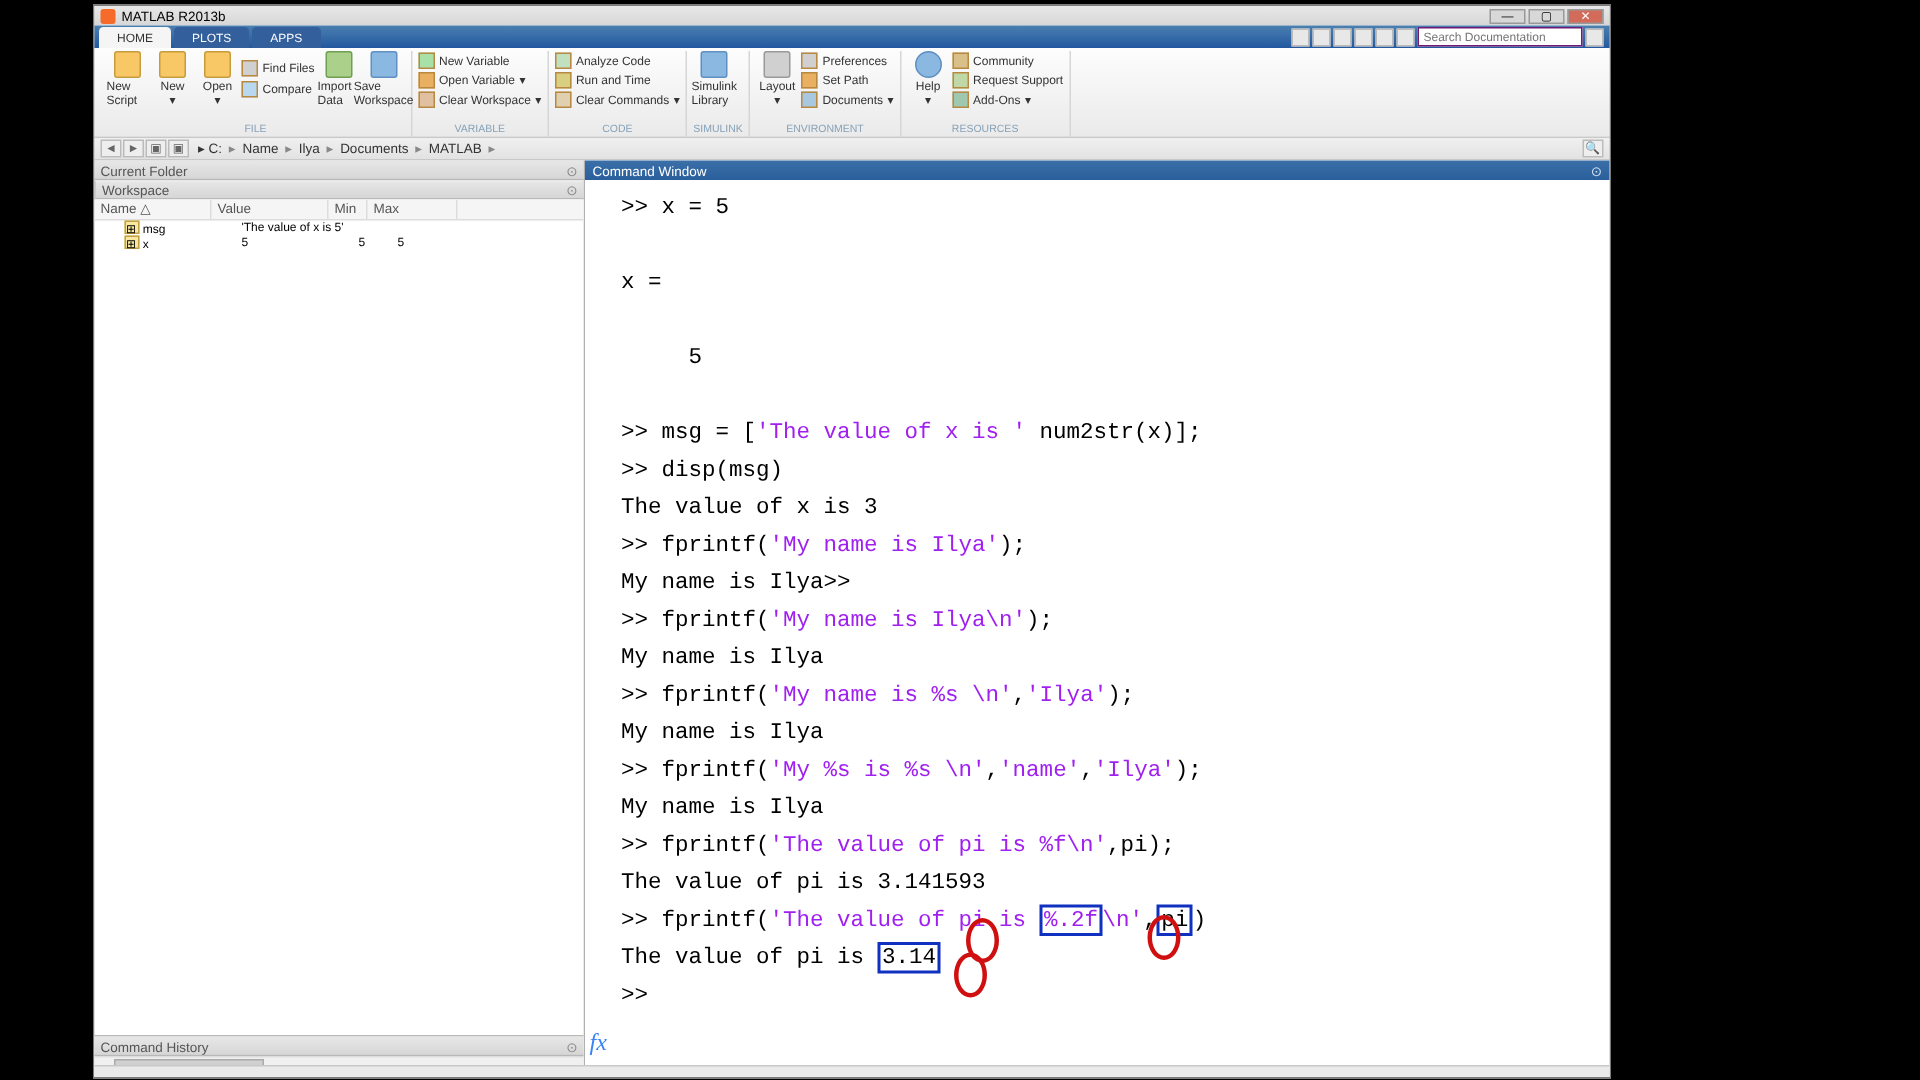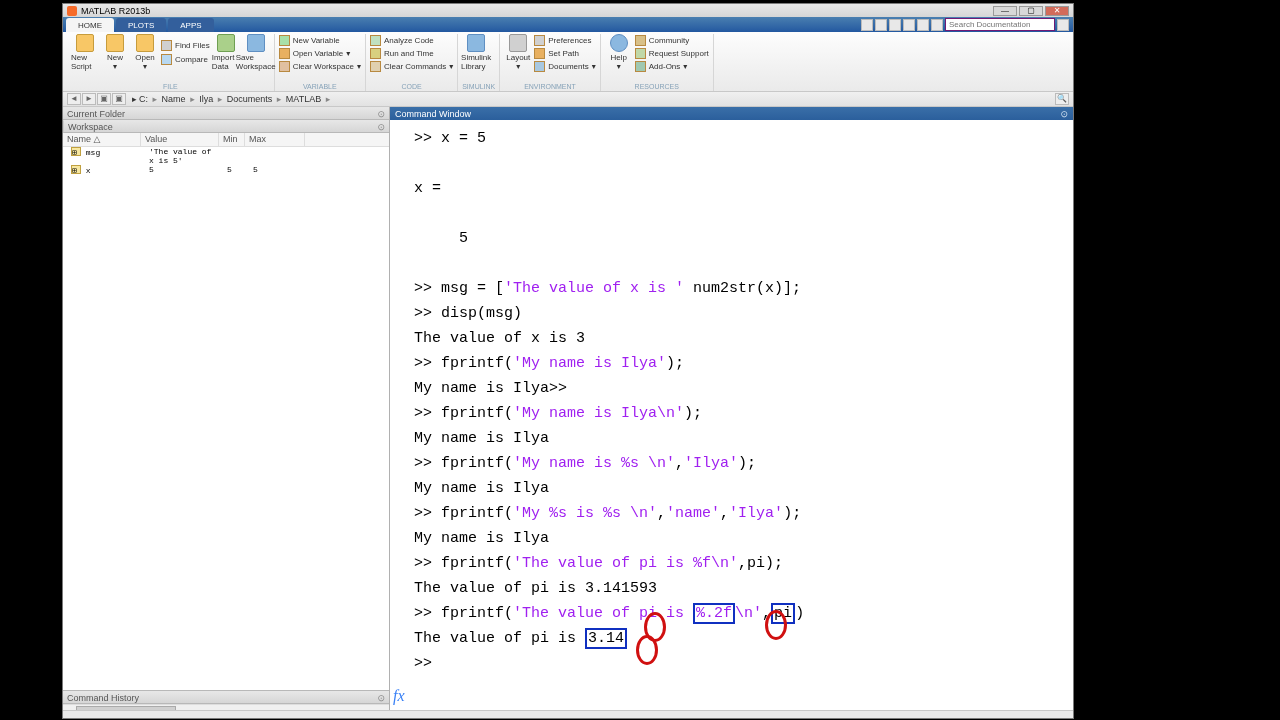--- a/index.html
+++ b/index.html
@@ -33,21 +33,21 @@
 .pathcrumb { color: #333; }
 .pathcrumb .sep { color: #888; margin: 0 2px; }
 .pathbar .right-icons { margin-left:auto; display:flex; gap:2px;}
 .main-area { position: absolute; top: 103px; bottom: 0; left: 0; right: 0; display: flex; }
 .left-col { width: 327px; display: flex; flex-direction: column; border-right: 1px solid #b0b0b0; }
 .panel-header { height: 13px; background: linear-gradient(#e6e6e6,#d6d6d6); border-bottom: 1px solid #b8b8b8; border-top: 1px solid #e6e6e6; font-size: 9px; padding: 0 4px; display: flex; align-items: center; color: #555; }
 .panel-header .odot { margin-left:auto; font-size:9px; color:#888; }
 .ws-panel { flex: 1; background: #fff; overflow: hidden; position:relative; }
 .ws-header { display: flex; height: 14px; background: #f5f5f5; border-bottom: 1px solid #ddd; font-size: 9px; color: #555; }
 .ws-header div { border-right: 1px solid #ddd; padding: 1px 4px; }
-.ws-row { display: flex; font-size: 8px; padding: 0px 4px; font-family: Liberation Mono, monospace; }
+.ws-row { display: flex; font-size: 8px; padding: 0px 16px; }
 .ws-row div { padding: 0 4px; }
 .col-name { width: 78px; } .col-val { width: 78px; } .col-min { width: 26px; } .col-max { width: 60px; }
 .ch-panel { height: 28px; border-top: 1px solid #b8b8b8; background:#fff; }
 .ch-scroll { height:14px; background:#f0f0f0; border-top:1px solid #ddd; position:relative;}
 .ch-thumb { position:absolute; left:13px; width:100px; height:10px; top:1px; background:#d0d0d0; border:1px solid #aaa;}
 .right-col { flex: 1; display: flex; flex-direction: column; background: #fff; }
 .cw-header { background: linear-gradient(#3a6fa8,#2b5f9c); color: #fff; font-size: 9px; height: 13px; display: flex; align-items: center; padding: 0 5px; }
 .cw-header .odot { margin-left:auto; color:#cfe0f0; }
 .cw-body { flex: 1; padding: 6px 10px 4px 24px; font-family: "Consolas","Courier New", monospace; font-size: 15px; line-height: 25px; color: #000; position: relative; overflow: hidden; white-space: pre; }
 .fx { position: absolute; left: 3px; bottom: 10px; font-style: italic; font-family: serif; font-size: 16px; color: #3b82f6; }

